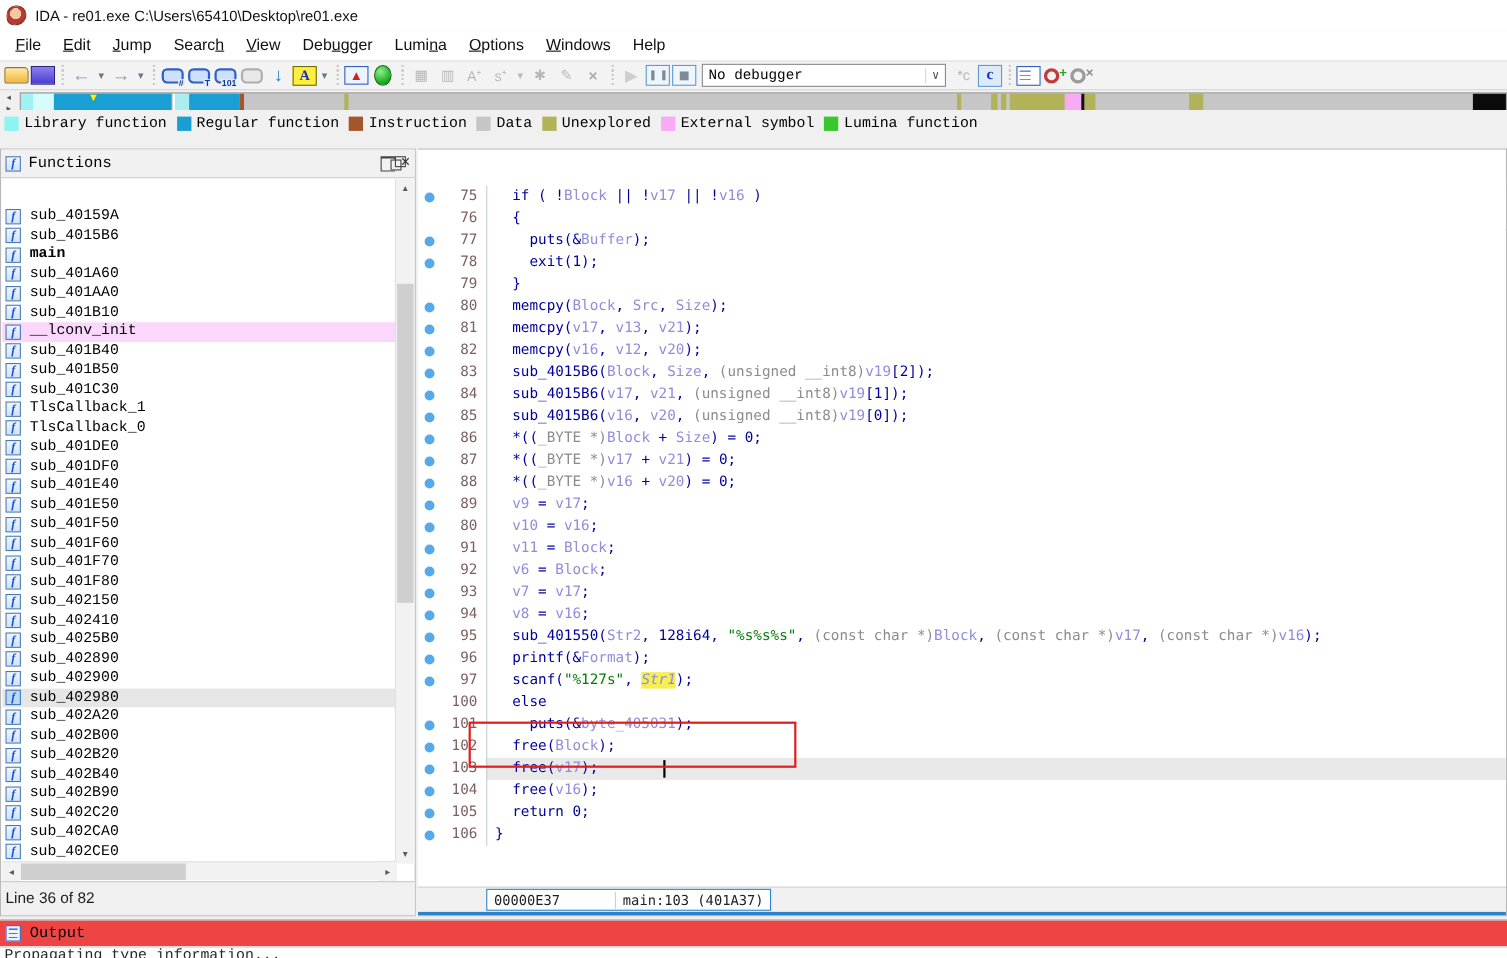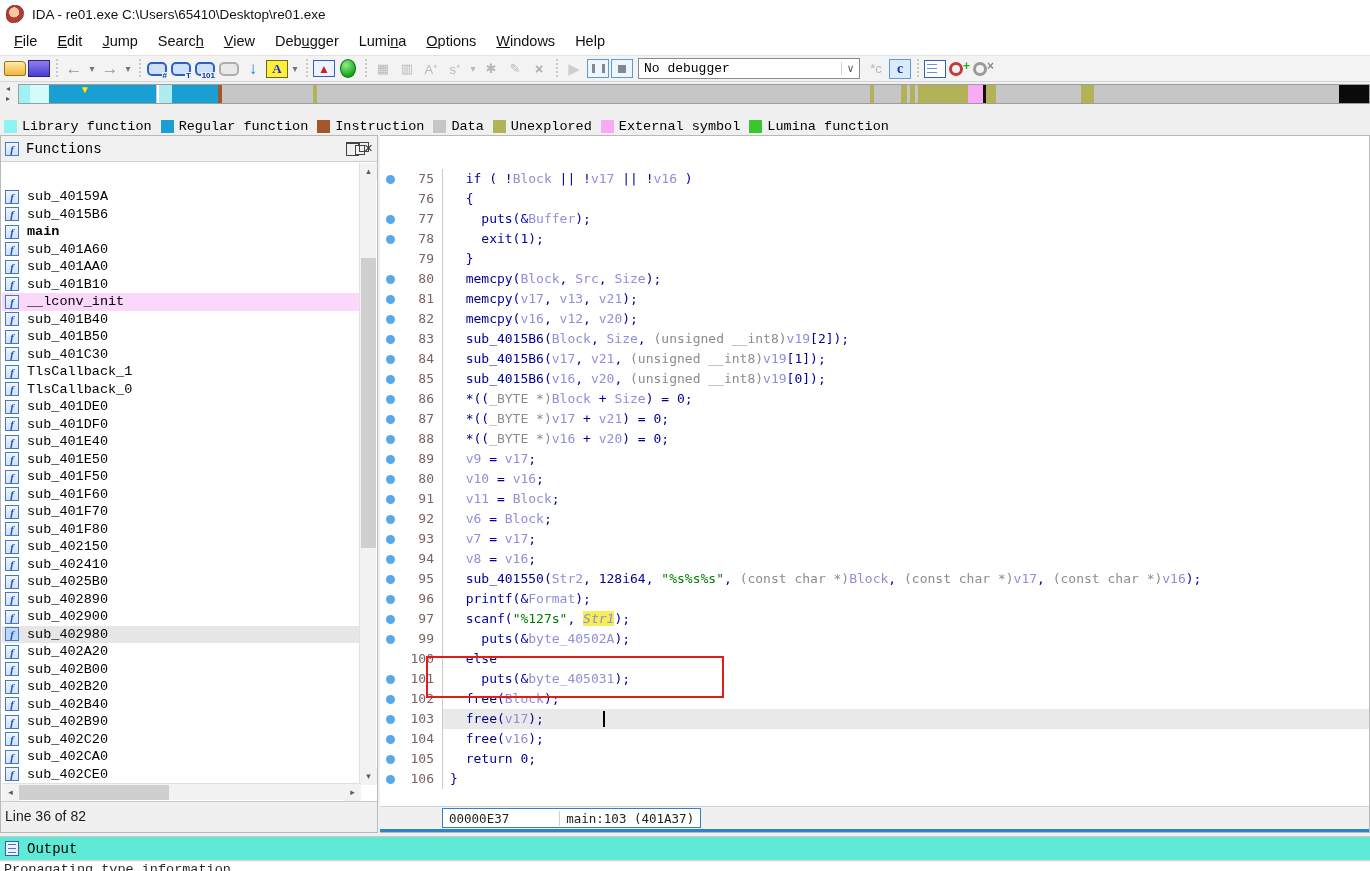--- a/index.html
+++ b/index.html
@@ -80,21 +80,21 @@
   #navrow { position:absolute; left:0; top:82px; width:100%; height:24px; }
   #nav-arrows { position:absolute; left:0; top:2px; width:16px; height:20px; }
   #nav-arrows div { height:10px; font-size:8px; color:#555; line-height:10px; text-align:center; }
   #navband { position:absolute; left:18px; top:2px; right:0; height:20px; background:#c6c6c6;
     border:1px solid #9d9d9d; overflow:hidden; }
   #navband .seg { position:absolute; top:0; height:100%; }
   #nav-marker { position:absolute; top:0; font-size:10px; color:#ffee00; line-height:10px;
     text-shadow:0 0 1px #887700; }
 
   
-  #legendrow { position:absolute; left:0; top:114px; width:100%; height:24px; background:#f0f0f0;
+  #legendrow { position:absolute; left:0; top:100px; width:100%; height:24px; background:#f0f0f0;
     display:flex; align-items:center; padding-left:4px;
     font-family:"Liberation Mono",monospace; font-size:13.5px; color:#000; }
   .lg-item { display:flex; align-items:center; margin-right:9px; }
   .lg-sw { width:13px; height:13px; margin-right:5px; }
 
   
   .panel { position:absolute; top:135px; height:698px; background:#fff; border:1px solid #b9b9b9; }
 
   
   #functions-panel { left:0; width:378px; }
@@ -186,21 +186,21 @@
   #pc-status { position:absolute; left:0; bottom:3px; width:100%; height:23px; background:#f0f0f0;
     border-top:1px solid #d2d2d2; }
   #pc-status .cell { position:absolute; left:62px; top:1px; height:20px; background:#fff;
     border:1px solid #2e82c8; display:flex; align-items:center;
     font-family:"DejaVu Sans Mono",monospace; font-size:12.5px; color:#222;gap:44px; }
   #pc-status .cell span { padding:0 6px; }
   #pc-status .cell .loc { border-left:1px solid #cfcfcf; }
   #pane-blue { position:absolute; left:0; bottom:0; width:100%; height:3px; background:#2e82c8; }
 
   
-  #output-bar { position:absolute; left:0; top:836px; width:100%; height:25px; background:#5eead4;
+  #output-bar { position:absolute; left:0; top:836px; width:100%; height:25px; background:#ef4444;
     border-top:1px solid #c9c9c9; border-bottom:1px solid #d9d9d9; display:flex;
     align-items:center; padding-left:5px; font-family:"Liberation Mono",monospace;
     font-size:14px; color:#000; }
   #output-icon { width:14px; height:15px; border:1px solid #2f5fc2; background:#eef4ff;
     background-image:repeating-linear-gradient(180deg,#4477dd 0 1px, transparent 1px 4px);
     background-size:8px 10px; background-position:2px 2px; background-repeat:no-repeat;
     margin-right:8px; }
   #output-content { position:absolute; left:0; top:862px; width:100%; height:20px; background:#fff;
     font-family:"Liberation Mono",monospace; font-size:13.5px; color:#2a2a2a; padding-left:4px; }
 </style>
@@ -548,21 +548,20 @@
         <div class="crow"><span class="dotcell"><span class="dot"></span></span><span class="numcell">88</span><span class="codecell"><span class="tk-k">  *((</span><span class="tk-t">_BYTE *)</span><span class="tk-v">v16</span><span class="tk-k"> + </span><span class="tk-v">v20</span><span class="tk-k">) = 0;</span></span></div>
         <div class="crow"><span class="dotcell"><span class="dot"></span></span><span class="numcell">89</span><span class="codecell"><span class="tk-k">  </span><span class="tk-v">v9</span><span class="tk-k"> = </span><span class="tk-v">v17</span><span class="tk-k">;</span></span></div>
         <div class="crow"><span class="dotcell"><span class="dot"></span></span><span class="numcell">80</span><span class="codecell"><span class="tk-k">  </span><span class="tk-v">v10</span><span class="tk-k"> = </span><span class="tk-v">v16</span><span class="tk-k">;</span></span></div>
         <div class="crow"><span class="dotcell"><span class="dot"></span></span><span class="numcell">91</span><span class="codecell"><span class="tk-k">  </span><span class="tk-v">v11</span><span class="tk-k"> = </span><span class="tk-v">Block</span><span class="tk-k">;</span></span></div>
         <div class="crow"><span class="dotcell"><span class="dot"></span></span><span class="numcell">92</span><span class="codecell"><span class="tk-k">  </span><span class="tk-v">v6</span><span class="tk-k"> = </span><span class="tk-v">Block</span><span class="tk-k">;</span></span></div>
         <div class="crow"><span class="dotcell"><span class="dot"></span></span><span class="numcell">93</span><span class="codecell"><span class="tk-k">  </span><span class="tk-v">v7</span><span class="tk-k"> = </span><span class="tk-v">v17</span><span class="tk-k">;</span></span></div>
         <div class="crow"><span class="dotcell"><span class="dot"></span></span><span class="numcell">94</span><span class="codecell"><span class="tk-k">  </span><span class="tk-v">v8</span><span class="tk-k"> = </span><span class="tk-v">v16</span><span class="tk-k">;</span></span></div>
         <div class="crow"><span class="dotcell"><span class="dot"></span></span><span class="numcell">95</span><span class="codecell"><span class="tk-k">  sub_401550(</span><span class="tk-v">Str2</span><span class="tk-k">, 128i64, </span><span class="tk-s">"%s%s%s"</span><span class="tk-k">, </span><span class="tk-t">(const char *)</span><span class="tk-v">Block</span><span class="tk-k">, </span><span class="tk-t">(const char *)</span><span class="tk-v">v17</span><span class="tk-k">, </span><span class="tk-t">(const char *)</span><span class="tk-v">v16</span><span class="tk-k">);</span></span></div>
         <div class="crow"><span class="dotcell"><span class="dot"></span></span><span class="numcell">96</span><span class="codecell"><span class="tk-k">  printf(&amp;</span><span class="tk-v">Format</span><span class="tk-k">);</span></span></div>
         <div class="crow"><span class="dotcell"><span class="dot"></span></span><span class="numcell">97</span><span class="codecell"><span class="tk-k">  scanf(</span><span class="tk-s">"%127s"</span><span class="tk-k">, </span><span class="tk-v hl-y">Str1</span><span class="tk-k">);</span></span></div>
-        <div class="crow"><span class="dotcell"><span class="dot"></span></span><span class="numcell">99</span><span class="codecell"><span class="tk-k">    puts(&amp;</span><span class="tk-v">byte_40502A</span><span class="tk-k">);</span></span></div>
         <div class="crow"><span class="dotcell"></span><span class="numcell">100</span><span class="codecell"><span class="tk-k">  else</span></span></div>
         <div class="crow"><span class="dotcell"><span class="dot"></span></span><span class="numcell">101</span><span class="codecell"><span class="tk-k">    puts(&amp;</span><span class="tk-v">byte_405031</span><span class="tk-k">);</span></span></div>
         <div class="crow"><span class="dotcell"><span class="dot"></span></span><span class="numcell">102</span><span class="codecell"><span class="tk-k">  free(</span><span class="tk-v">Block</span><span class="tk-k">);</span></span></div>
         <div class="crow cur"><span class="dotcell"><span class="dot"></span></span><span class="numcell">103</span><span class="codecell"><span class="tk-k">  free(</span><span class="tk-v">v17</span><span class="tk-k">);</span><span id="caret"></span></span></div>
         <div class="crow"><span class="dotcell"><span class="dot"></span></span><span class="numcell">104</span><span class="codecell"><span class="tk-k">  free(</span><span class="tk-v">v16</span><span class="tk-k">);</span></span></div>
         <div class="crow"><span class="dotcell"><span class="dot"></span></span><span class="numcell">105</span><span class="codecell"><span class="tk-k">  return 0;</span></span></div>
         <div class="crow"><span class="dotcell"><span class="dot"></span></span><span class="numcell">106</span><span class="codecell"><span class="tk-k">}</span></span></div>
         <div id="redbox"></div>
       </div>
     <div id="pc-status">

